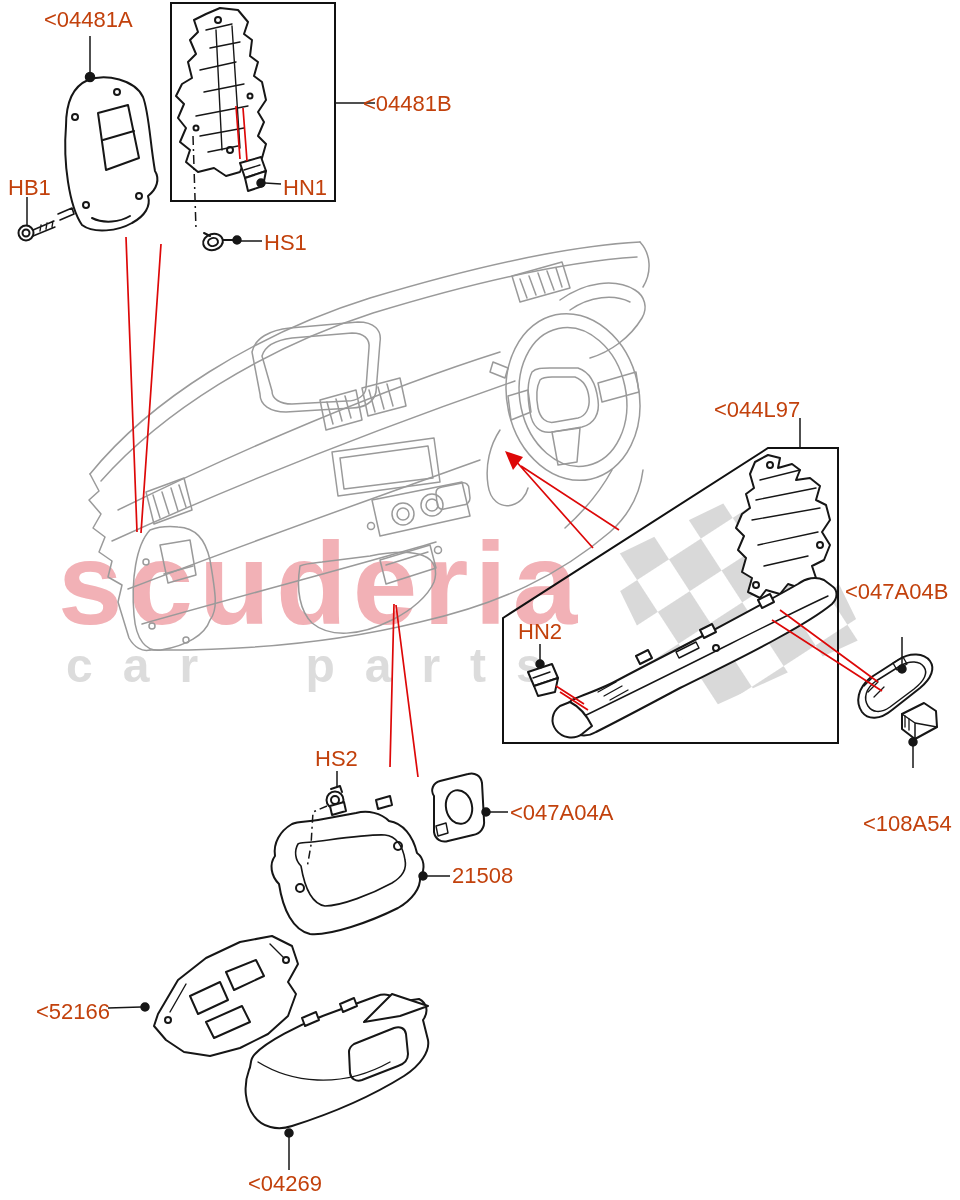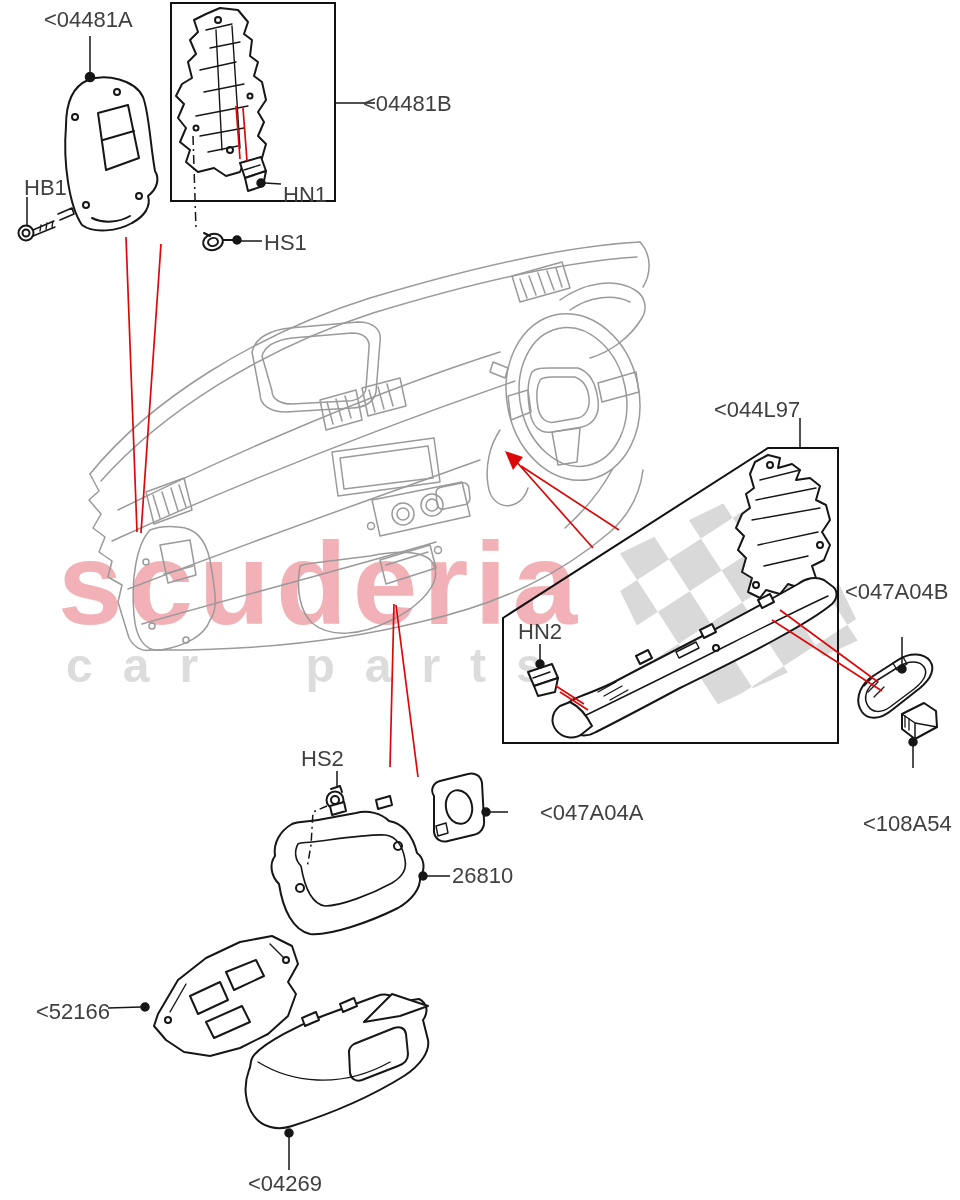--- a/index.html
+++ b/index.html
@@ -7,21 +7,21 @@
           font-family:"Liberation Sans", sans-serif;}
   .wm-brand{position:absolute;left:58px;top:526px;font-size:116px;font-weight:bold;
             letter-spacing:6px;color:#f2b1b6;line-height:1;user-select:none;}
   .wm-sub{position:absolute;left:66px;top:642px;font-size:48px;font-weight:bold;
           letter-spacing:30px;word-spacing:34px;color:#dcdcdc;line-height:1;user-select:none;}
   .wm-flag{position:absolute;left:624px;top:492px;width:220px;height:210px;
            background-image:repeating-conic-gradient(rgba(0,0,0,0.15) 0% 25%, rgba(0,0,0,0) 25% 50%);
            background-size:76px 76px;transform:rotate(-33deg);
            clip-path:polygon(10% 2%, 100% 14%, 90% 100%, 0% 86%);}
   svg{position:absolute;left:0;top:0;}
-  .lbl{position:absolute;font-size:22px;color:#404040;line-height:1.1;white-space:nowrap;cursor:pointer;}
+  .lbl{position:absolute;font-size:22px;color:#c2410c;line-height:1.1;white-space:nowrap;cursor:pointer;}
 </style>
 </head>
 <body>
 
 <div id="canvas">
 
   <div class="wm-brand">scuderia</div>
   <div class="wm-sub">car parts</div>
   <div class="wm-flag"></div>
 
@@ -262,25 +262,25 @@
       <path d="M593,548 L514,459 M619,530 L521,466"></path>
       <polygon points="505,451 523,457 513,470" fill="#dd0808" stroke="none"></polygon>
       <path d="M780,610 L878,682 M772,620 L882,691"></path>
       <path d="M556,686 L584,704 M560,692 L588,710"></path>
       <path d="M394,604 L390,767 M396,605 L418,777"></path>
     </g>
   </svg>
 
   <div class="lbl" style="left:44px;top:8px">&lt;04481A</div>
   <div class="lbl" style="left:363px;top:92px">&lt;04481B</div>
-  <div class="lbl" style="left:24px;top:176px">HB1</div>
-  <div class="lbl" style="left:283px;top:183px">HN1</div>
+  <div class="lbl" style="left:8px;top:176px">HB1</div>
+  <div class="lbl" style="left:283px;top:176px">HN1</div>
   <div class="lbl" style="left:264px;top:231px">HS1</div>
   <div class="lbl" style="left:714px;top:398px">&lt;044L97</div>
   <div class="lbl" style="left:518px;top:620px">HN2</div>
   <div class="lbl" style="left:845px;top:580px">&lt;047A04B</div>
   <div class="lbl" style="left:863px;top:812px">&lt;108A54</div>
-  <div class="lbl" style="left:301px;top:747px">HS2</div>
-  <div class="lbl" style="left:540px;top:801px">&lt;047A04A</div>
-  <div class="lbl" style="left:452px;top:864px">26810</div>
+  <div class="lbl" style="left:315px;top:747px">HS2</div>
+  <div class="lbl" style="left:510px;top:801px">&lt;047A04A</div>
+  <div class="lbl" style="left:452px;top:864px">21508</div>
   <div class="lbl" style="left:36px;top:1000px">&lt;52166</div>
   <div class="lbl" style="left:248px;top:1172px">&lt;04269</div>
 </div>
 
 </body></html>

